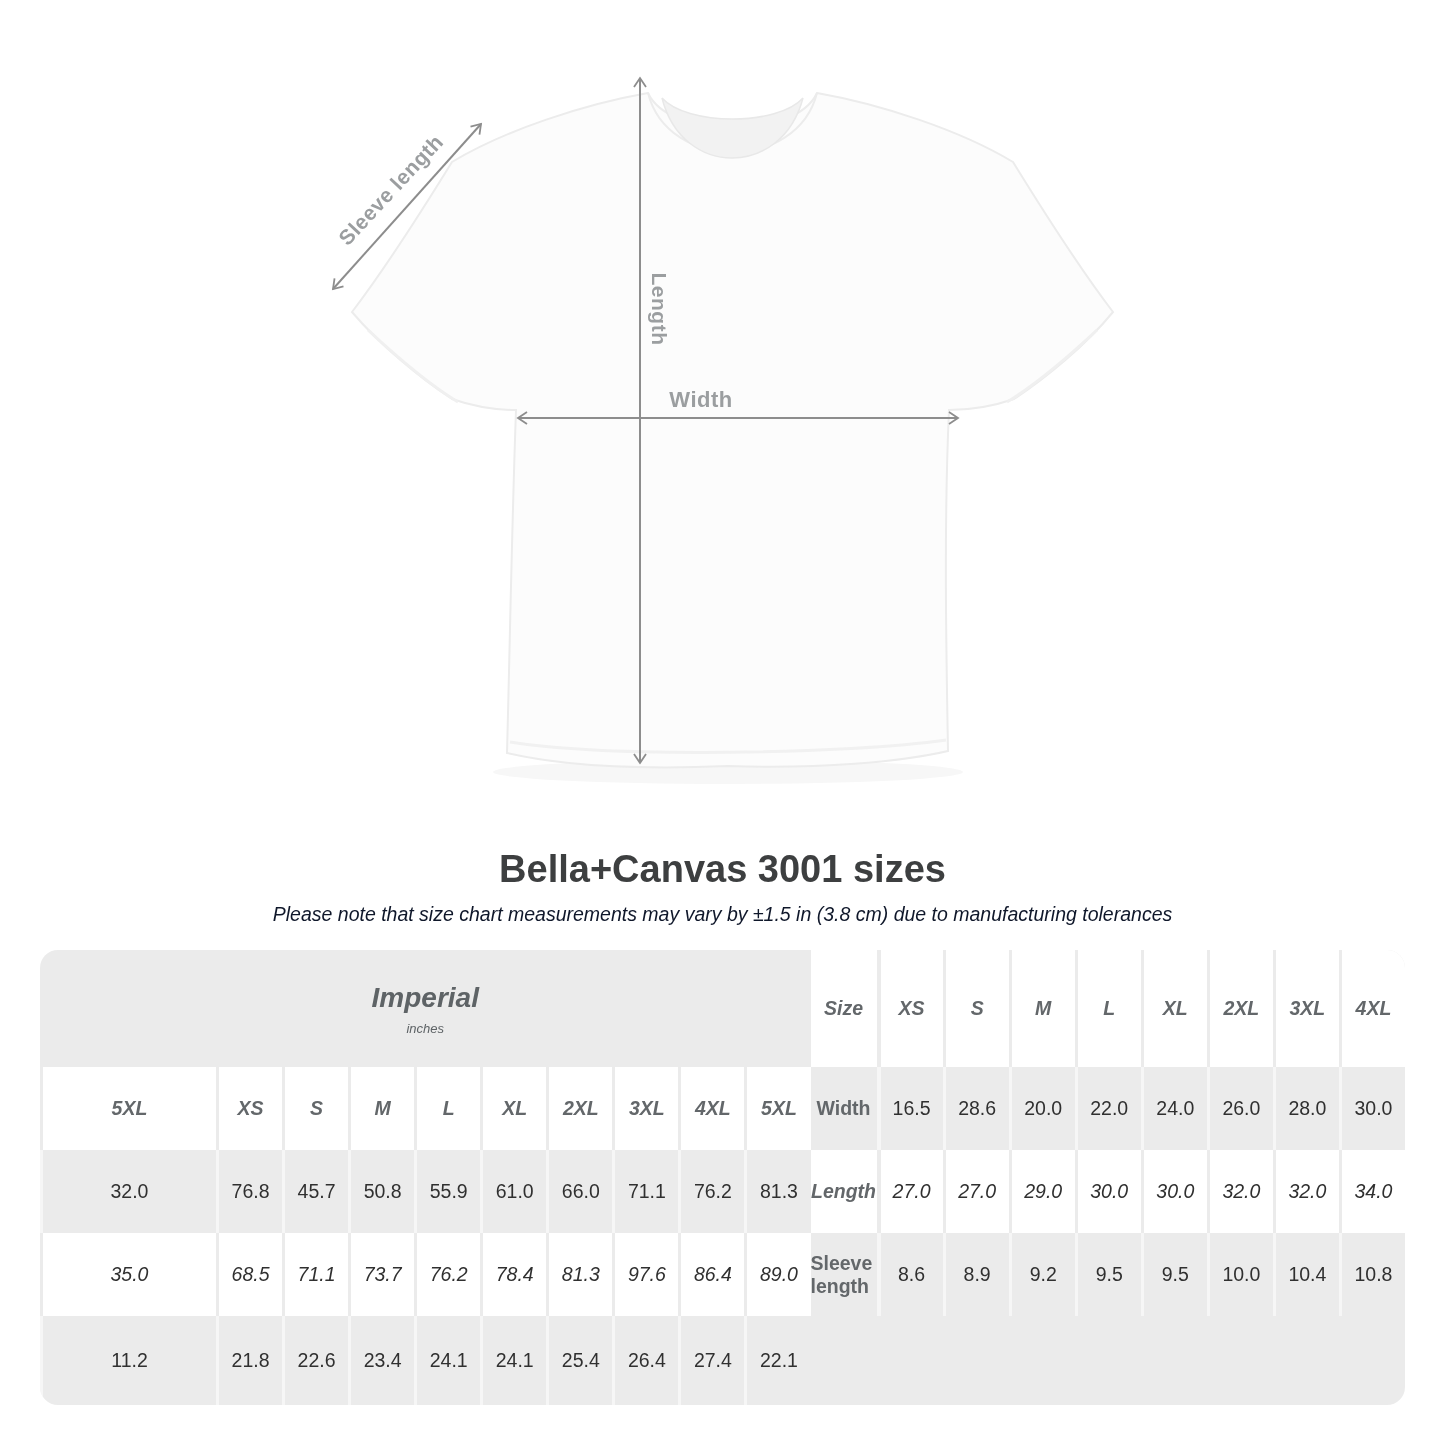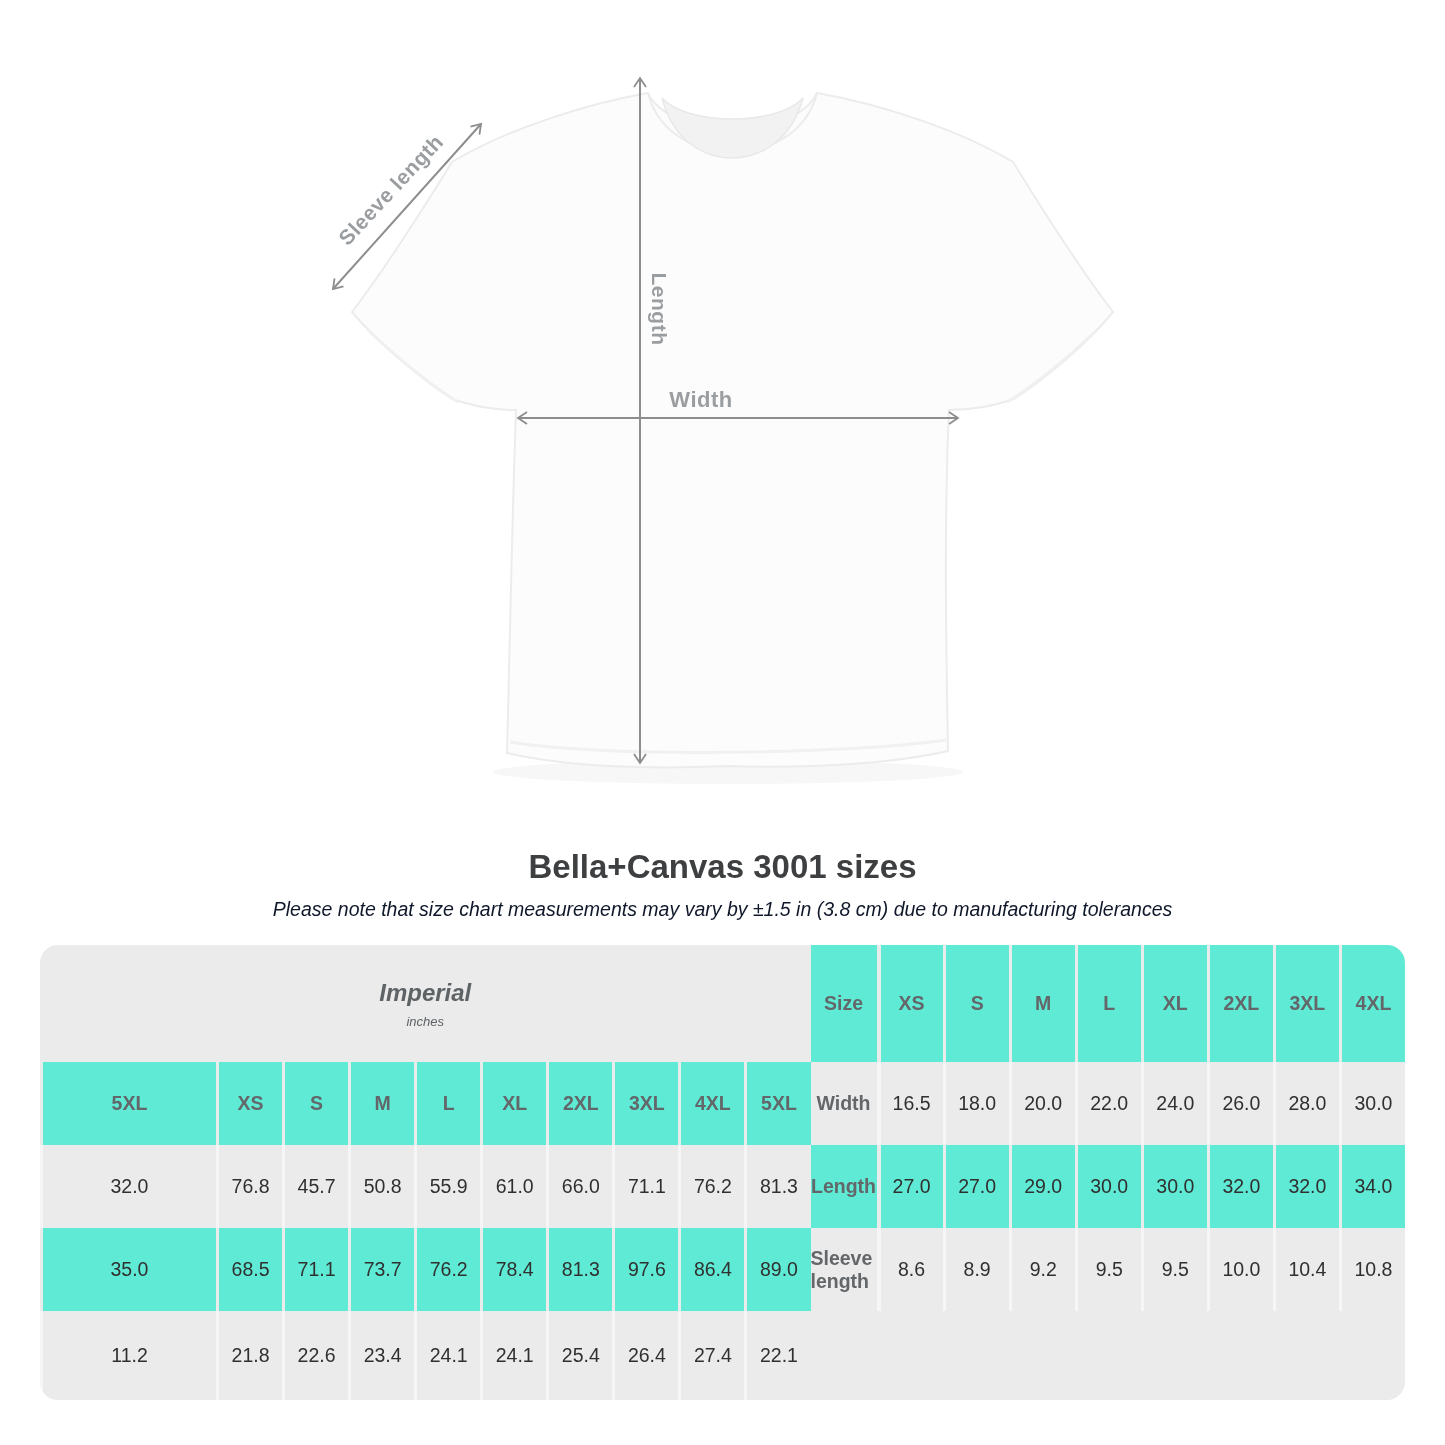--- a/index.html
+++ b/index.html
@@ -21,21 +21,21 @@
     letter-spacing:0.5px;
   }
   .lbl-sleeve { left:391px; top:190px; font-size:21px; transform:translate(-50%,-50%) rotate(-47deg); }
   .lbl-length { left:659px; top:309px; font-size:21px; transform:translate(-50%,-50%) rotate(90deg); }
   .lbl-width  { left:701px; top:400px; font-size:22px; transform:translate(-50%,-50%); }
 
   
   .title {
     margin:28px 0 12px;
     text-align:center;
-    font-size:33px;
+    font-size:38px;
     font-weight:bold;
     color:#3d3f40;
   }
   .subtitle {
     margin:0 0 24px;
     text-align:center;
     font-style:italic;
     font-size:19.5px;
     color:#0f172a;
   }
@@ -53,31 +53,31 @@
     grid-template-columns:176px repeat(18, 1fr);
     grid-template-rows:117px 83px 83px 83px 89px;
   }
   .cell {
     display:flex;
     align-items:center;
     justify-content:center;
     font-size:19.5px;
     color:#303030;
   }
-  .cell.w { background:#5eead4; border-left:3px solid #ebebeb; }
+  .cell.w { background:#ffffff; border-left:3px solid #ebebeb;font-style:italic; }
   .cell.g { background:transparent; border-left:3px solid rgba(255,255,255,0.55); }
   .cell.first { border-left:none; }
   .cell.after-label { border-left-width:4px; }
   .cell.lab, .cell.hd { font-weight:bold; color:#63676a; font-size:19.5px; }
   .band {
     flex-direction:column;
     gap:7px;
     background:transparent;
   }
-  .band .band-name { font-size:24px; font-weight:bold; font-style:italic; color:#5e6366; }
+  .band .band-name { font-size:28px; font-weight:bold; font-style:italic; color:#5e6366; }
   .band .band-unit { font-size:13px; font-style:italic; color:#5e6366; }
 </style>
 </head>
 <body>
 
 <div class="diagram">
   <svg width="1445" height="820" viewBox="0 0 1445 820">
     <defs>
       <marker id="ah" markerWidth="18" markerHeight="18" refX="13" refY="8" orient="auto-start-reverse" markerUnits="userSpaceOnUse">
         <path d="M4,2 L13,8 L4,14" fill="none" stroke="#8d8d8d" stroke-width="1.8"></path>
@@ -143,21 +143,21 @@
       <div class="cell w hd">S</div>
       <div class="cell w hd">M</div>
       <div class="cell w hd">L</div>
       <div class="cell w hd">XL</div>
       <div class="cell w hd">2XL</div>
       <div class="cell w hd">3XL</div>
       <div class="cell w hd">4XL</div>
       <div class="cell w hd">5XL</div>
       <div class="cell g first lab">Width</div>
       <div class="cell g after-label">16.5</div>
-      <div class="cell g">18.0</div>
+      <div class="cell g">28.6</div>
       <div class="cell g">20.0</div>
       <div class="cell g">22.0</div>
       <div class="cell g">24.0</div>
       <div class="cell g">26.0</div>
       <div class="cell g">28.0</div>
       <div class="cell g">30.0</div>
       <div class="cell g">32.0</div>
       <div class="cell g">76.8</div>
       <div class="cell g">45.7</div>
       <div class="cell g">50.8</div>

